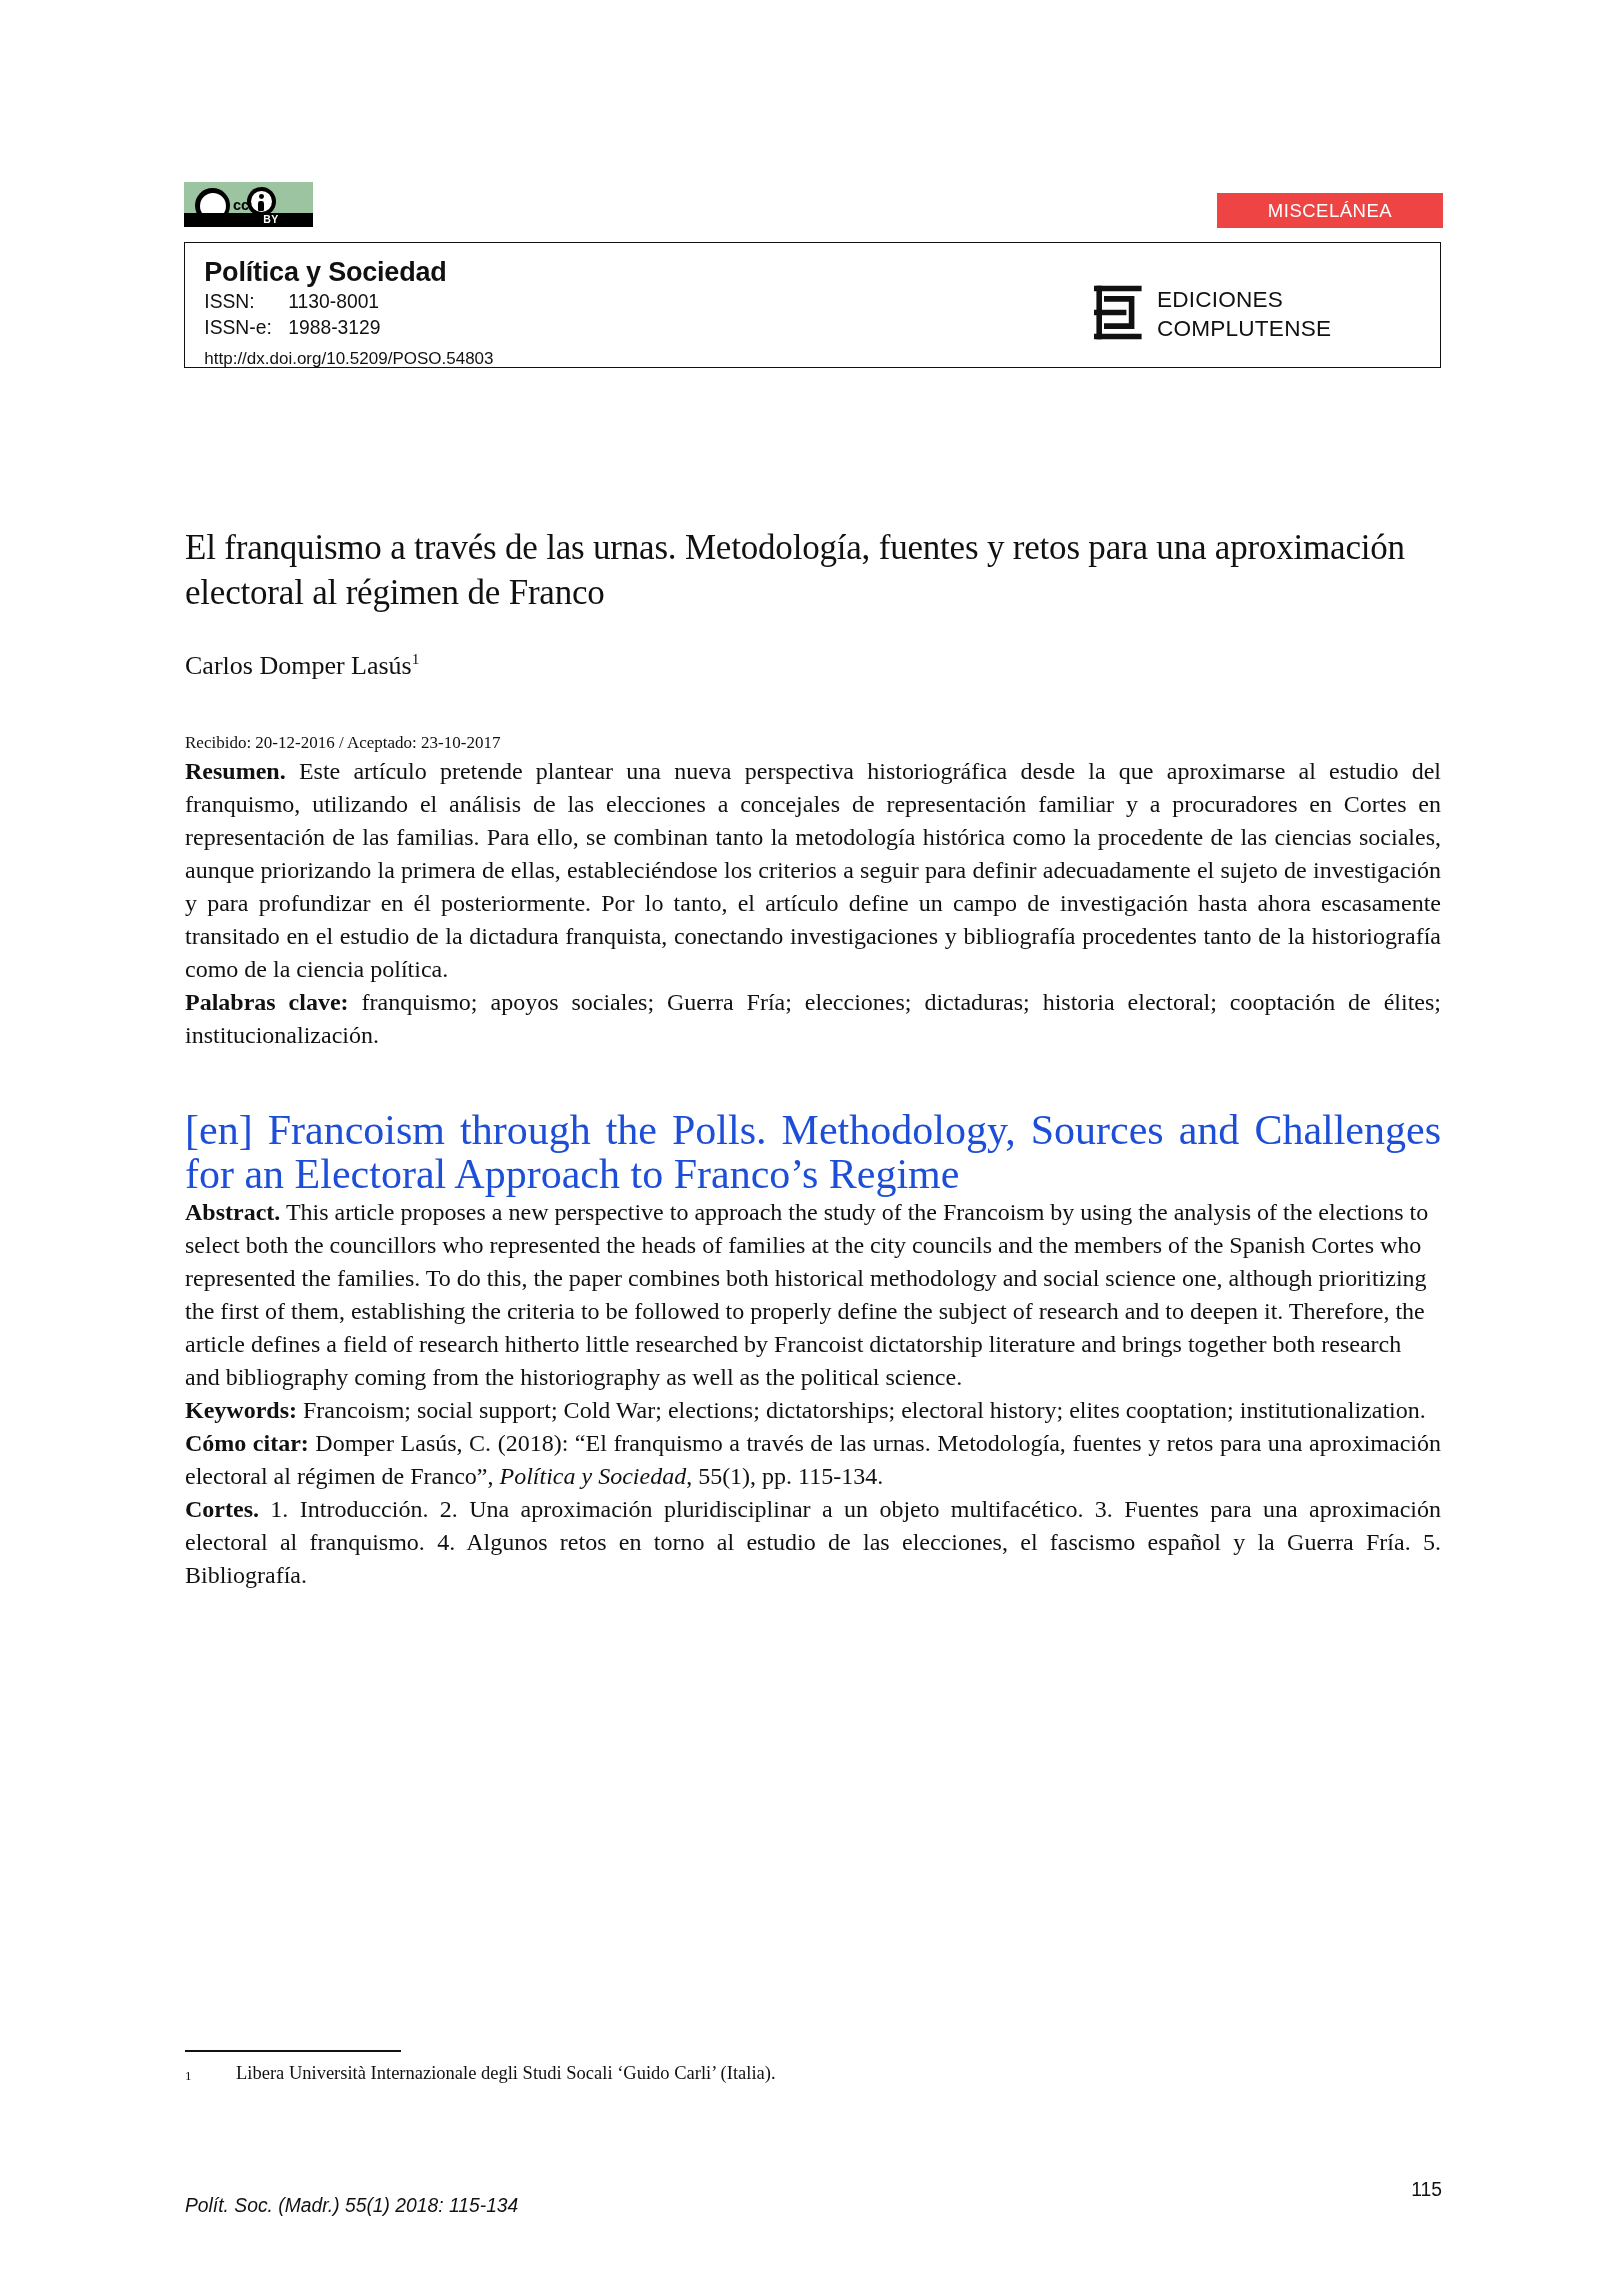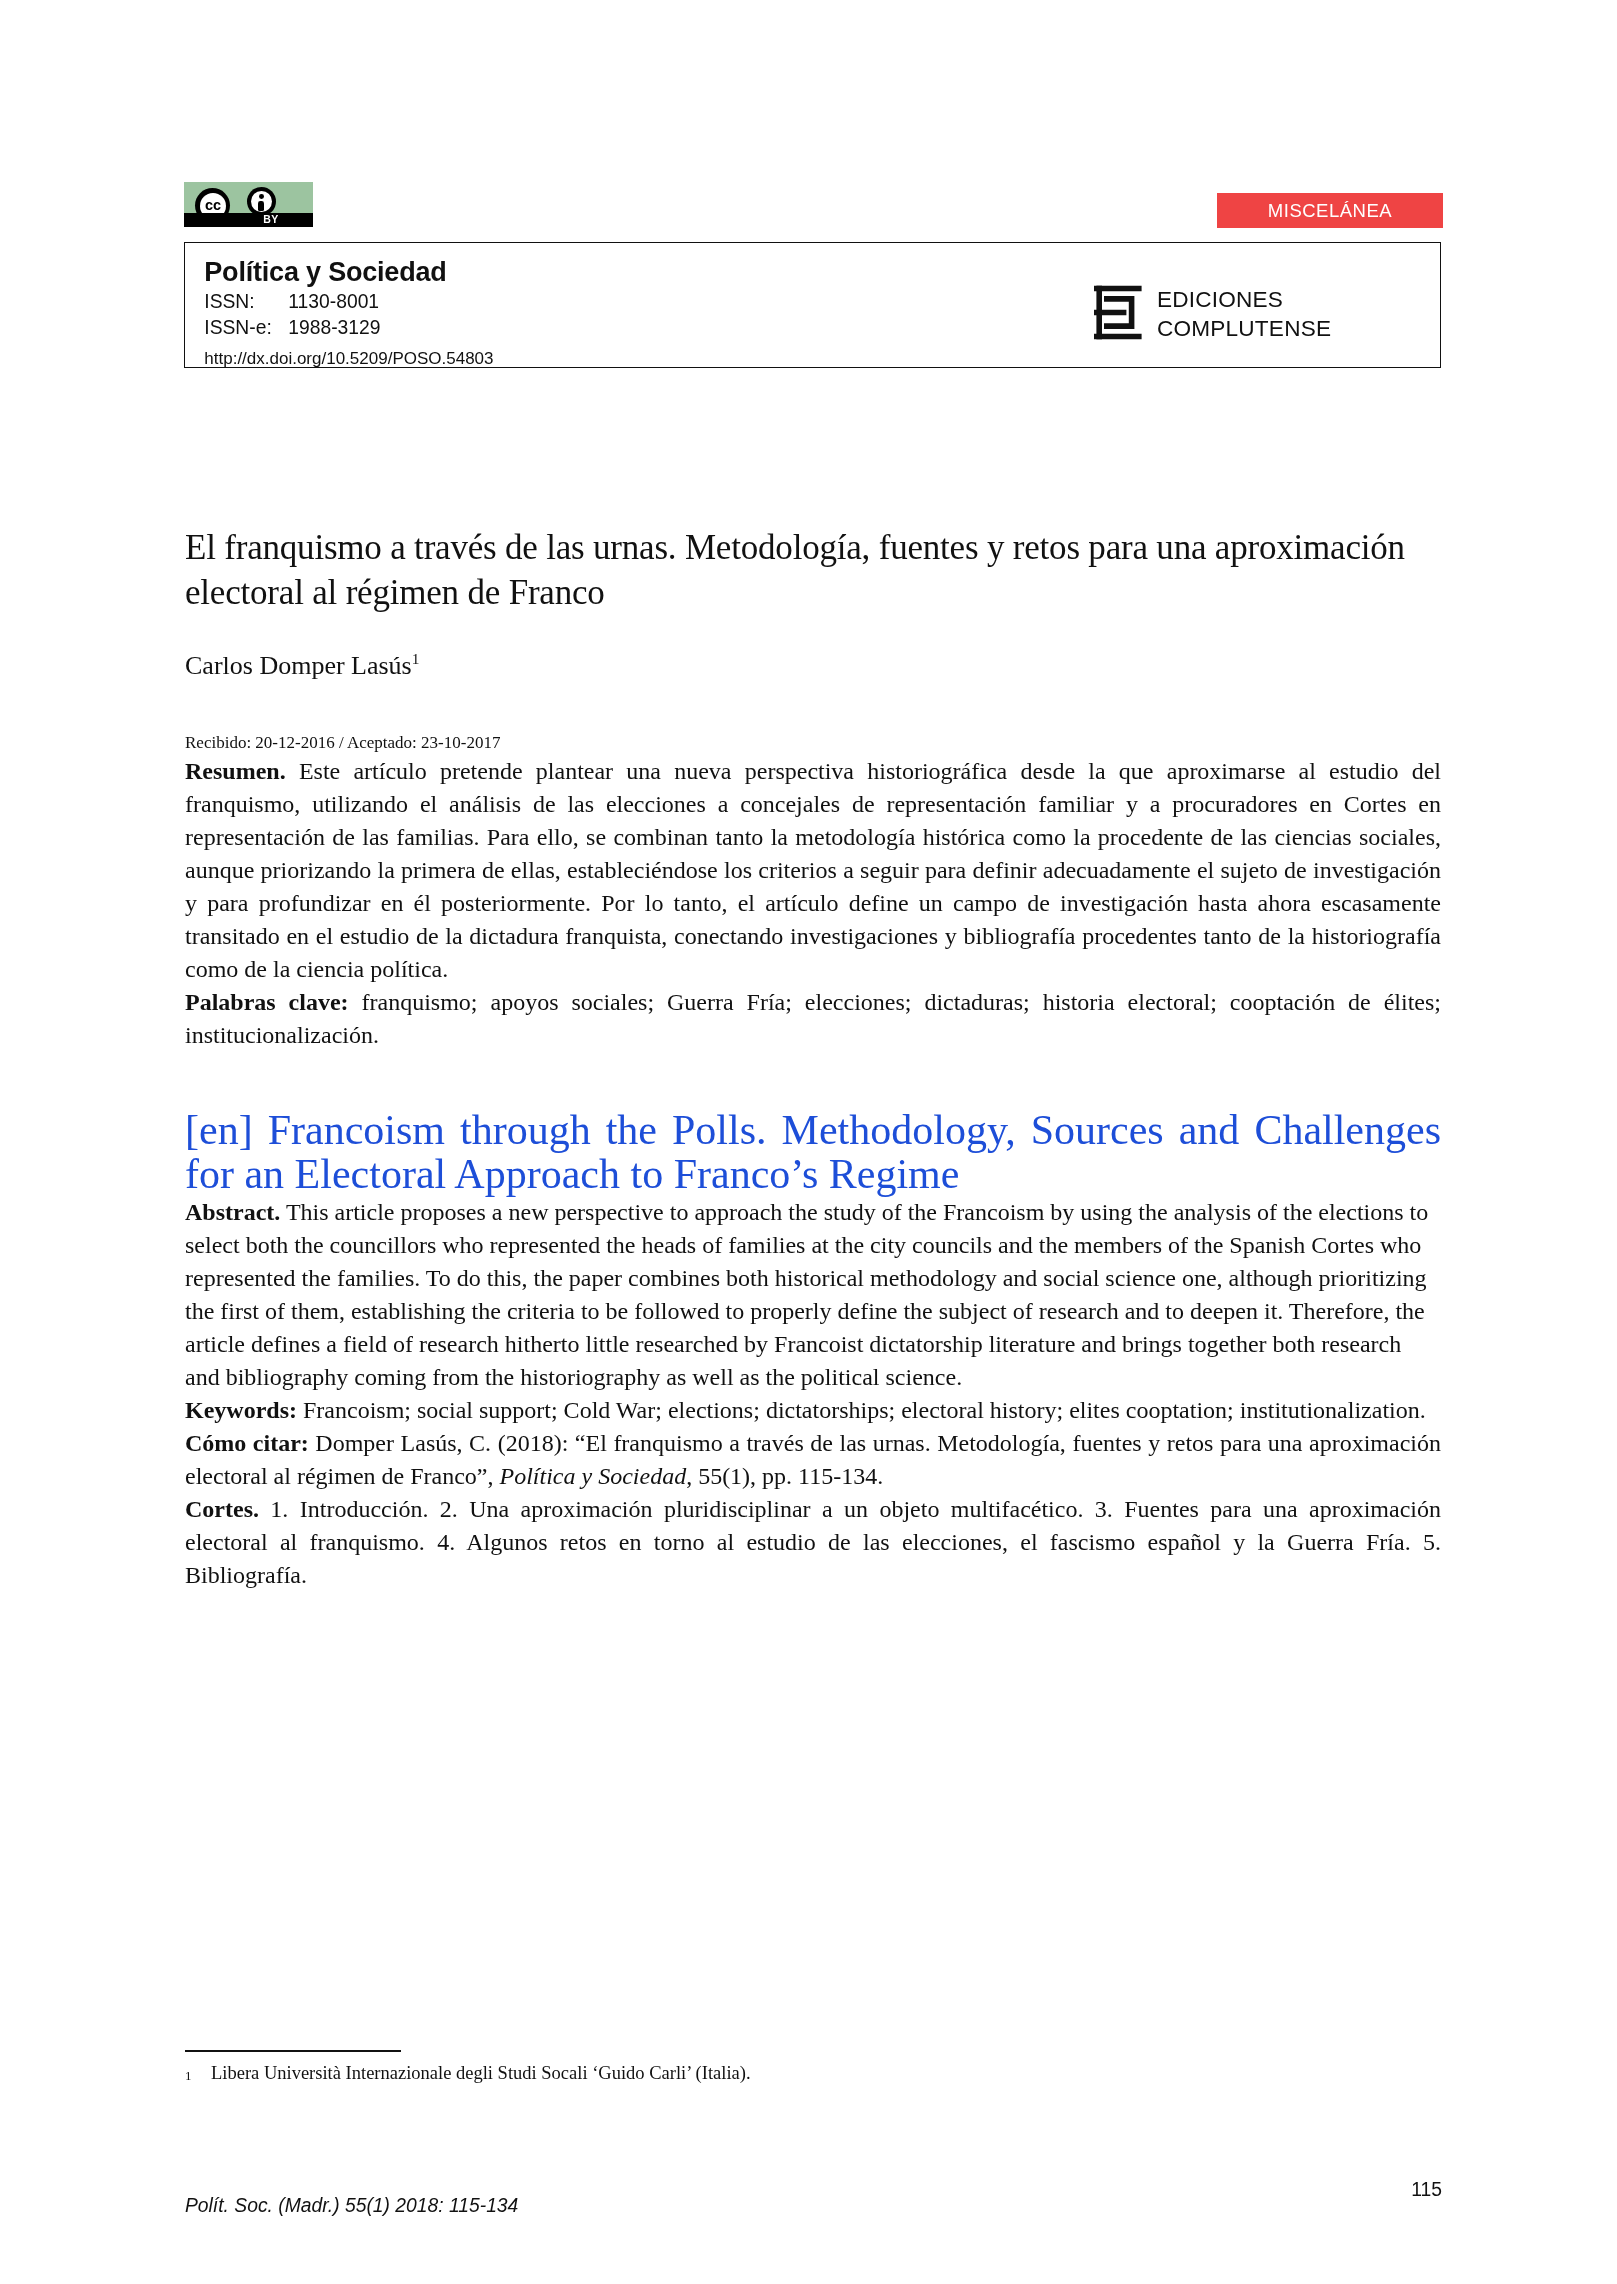--- a/index.html
+++ b/index.html
@@ -77,21 +77,21 @@
   .cc-ring1-in { left: 16px; top: 11.3px; width: 26px; height: 26px; }
   .cc-ring2 { left: 63px; top: 4.8px; width: 29px; height: 29px; }
   .cc-ring2-in { left: 67px; top: 8.9px; width: 21px; height: 21px; }
   .cc-glyph {
     position: absolute;
     font-family: "Liberation Sans", sans-serif;
     font-weight: bold;
     color: #000000;
     text-align: center;
   }
-  .cc-cc { left: 16px; top: 15.3px; width: 26px; font-size: 14.5px; line-height: 16px; }
+  .cc-cc { left: 16px; top: 15.3px; width: 26px; font-size: 14.5px; line-height: 16px; padding-left: 28px; }
   .cc-person-head {
     position: absolute;
     left: 75px; top: 12px;
     width: 4.8px; height: 4.8px;
     border-radius: 50%;
     background: #000000;
   }
   .cc-person-body {
     position: absolute;
     left: 74px; top: 18.5px;
@@ -275,21 +275,21 @@
     line-height: 27px;
     color: #111111;
   }
   .footnote .fn-num {
     position: absolute;
     left: 0;
     top: 1.6px;
     font-size: 13px;
   }
   .footnote .fn-body {
-    margin-left: 26px;
+    margin-left: 51px;
   }
 
   
   .footer {
     position: absolute;
     left: 185px;
     top: 2178px;
     width: 1257px;
     font-family: "Liberation Sans", sans-serif;
     font-size: 19.3px;

